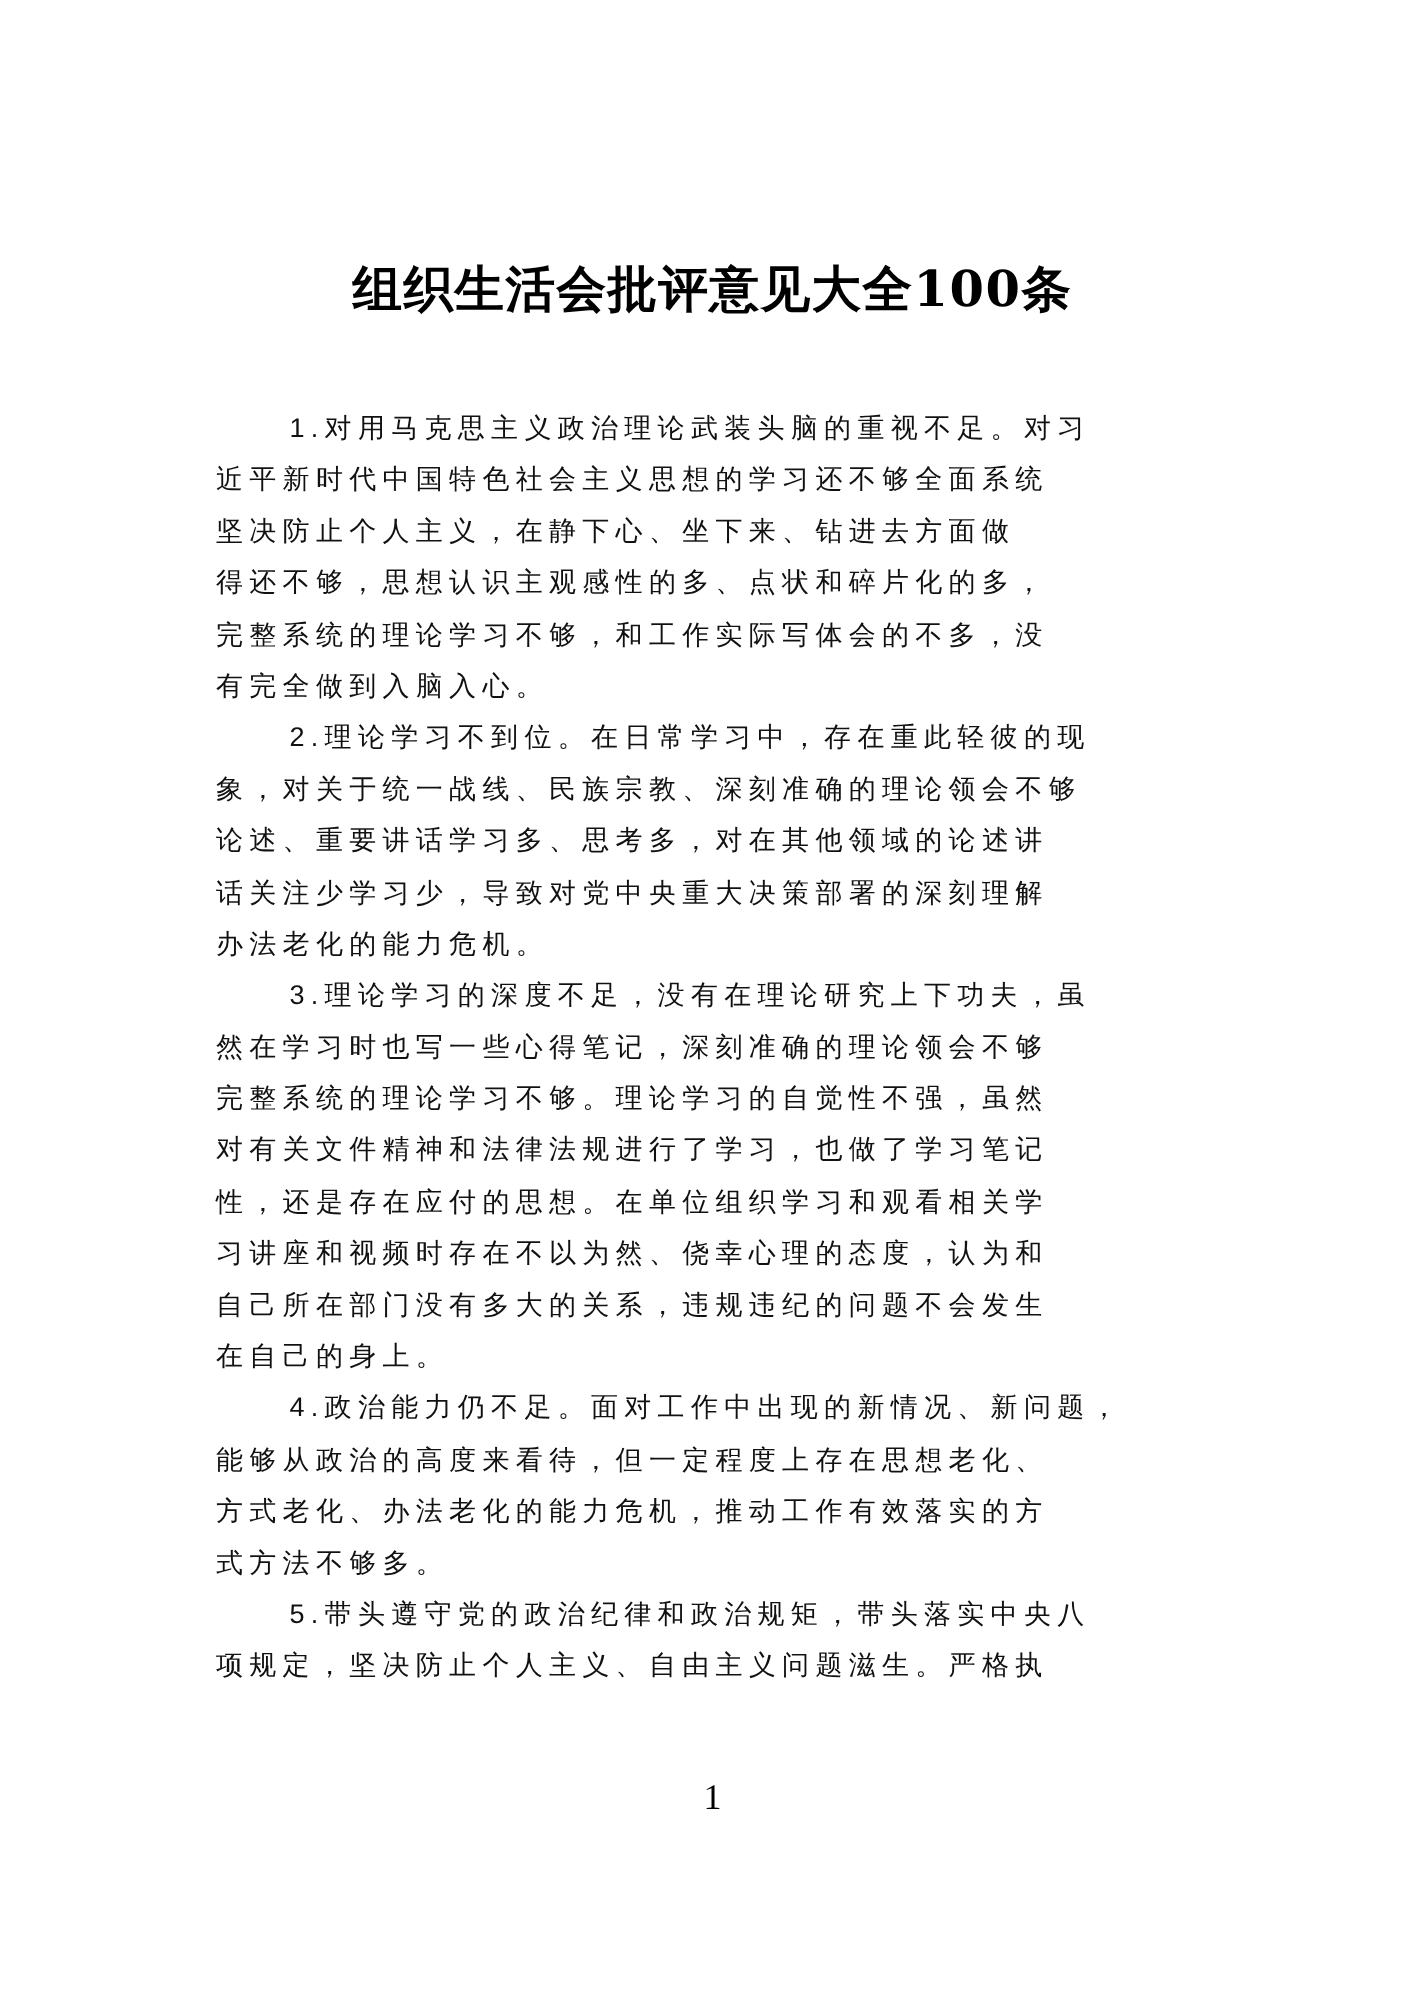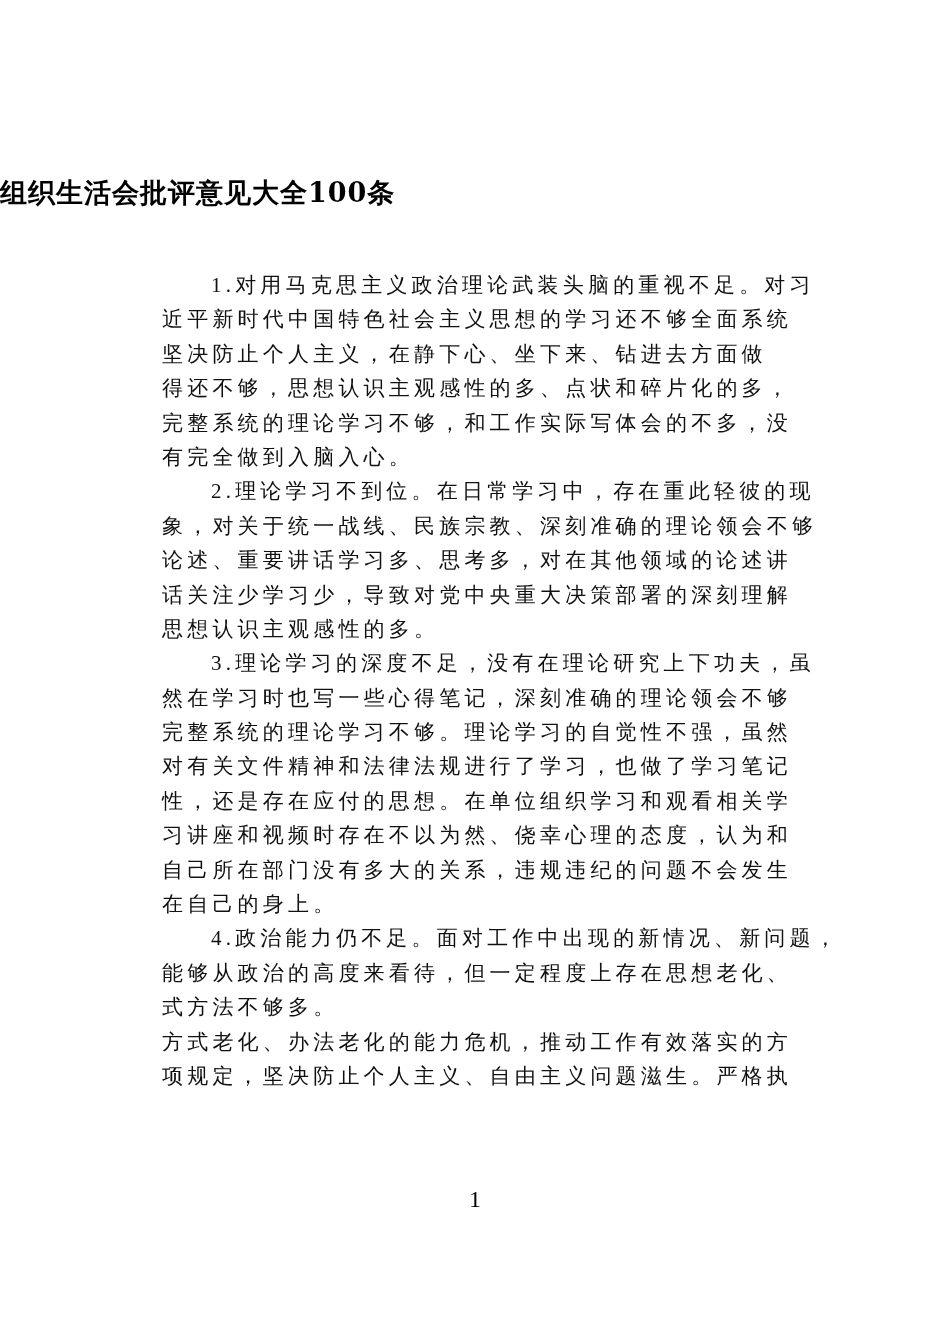--- a/index.html
+++ b/index.html
@@ -1,27 +1,27 @@
 <!DOCTYPE html>
 <html><head>
   <meta charset="utf-8">
   <style>
     html, body { margin: 0; padding: 0; background: #ffffff; }
     body { width: 950px; height: 1344px; position: relative; overflow: hidden; }
     .page { position: absolute; left: 0; top: 0; width: 950px; height: 1344px; background: #fff; }
     .title {
-      position: absolute; left: 0; top: 168px; width: 950px; text-align: left;
+      position: absolute; left: 0; top: 168px; width: 950px; text-align: center;
       font-family: "DejaVu Serif", "Liberation Serif", serif;
-      font-size: 27px; font-weight: bold; color: #000; letter-spacing: 1px;
+      font-size: 33px; font-weight: bold; color: #000; letter-spacing: 1px;
       line-height: 50px;
     }
     .body {
-      position: absolute; left: 162px; top: 268px; width: 680px;
-      font-family: Liberation Serif, serif;
-      font-size: 21px; color: #111; line-height: 34.4px;
+      position: absolute; left: 144px; top: 268px; width: 680px;
+      font-family: Liberation Sans, sans-serif;
+      font-size: 18px; color: #111; line-height: 34.4px;
     }
     .line { white-space: nowrap; letter-spacing: 4.2px; height: 34.4px; }
     .line.first { padding-left: 49px; }
     .pagenum {
       position: absolute; left: 0; top: 1186px; width: 950px; text-align: center;
       font-family: "Liberation Serif", "DejaVu Serif", serif; font-size: 24px; color: #000;
     }
   </style>
 </head>
 <body>
@@ -36,37 +36,38 @@
       <div class="line">坚决防止个人主义，在静下心、坐下来、钻进去方面做</div>
       <div class="line">得还不够，思想认识主观感性的多、点状和碎片化的多，</div>
       <div class="line">完整系统的理论学习不够，和工作实际写体会的不多，没</div>
       <div class="line">有完全做到入脑入心。</div>
     </div>
     <div>
       <div class="line first">2.理论学习不到位。在日常学习中，存在重此轻彼的现</div>
       <div class="line">象，对关于统一战线、民族宗教、深刻准确的理论领会不够</div>
       <div class="line">论述、重要讲话学习多、思考多，对在其他领域的论述讲</div>
       <div class="line">话关注少学习少，导致对党中央重大决策部署的深刻理解</div>
-      <div class="line">思想认识主观感性的多。</div>
+      <div class="line">办法老化的能力危机。</div>
     </div>
     <div>
       <div class="line first">3.理论学习的深度不足，没有在理论研究上下功夫，虽</div>
       <div class="line">然在学习时也写一些心得笔记，深刻准确的理论领会不够</div>
       <div class="line">完整系统的理论学习不够。理论学习的自觉性不强，虽然</div>
       <div class="line">对有关文件精神和法律法规进行了学习，也做了学习笔记</div>
       <div class="line">性，还是存在应付的思想。在单位组织学习和观看相关学</div>
       <div class="line">习讲座和视频时存在不以为然、侥幸心理的态度，认为和</div>
       <div class="line">自己所在部门没有多大的关系，违规违纪的问题不会发生</div>
       <div class="line">在自己的身上。</div>
     </div>
     <div>
       <div class="line first">4.政治能力仍不足。面对工作中出现的新情况、新问题，</div>
       <div class="line">能够从政治的高度来看待，但一定程度上存在思想老化、</div>
+      <div class="line">方式老化、办法老化的能力危机，推动工作有效落实的方</div>
       <div class="line">式方法不够多。</div>
-      <div class="line">方式老化、办法老化的能力危机，推动工作有效落实的方</div>
     </div>
     <div>
+      <div class="line first">5.带头遵守党的政治纪律和政治规矩，带头落实中央八</div>
       <div class="line">项规定，坚决防止个人主义、自由主义问题滋生。严格执</div>
     </div>
   </div>
 
   <div class="pagenum">1</div>
 </div>
 
 </body></html>

